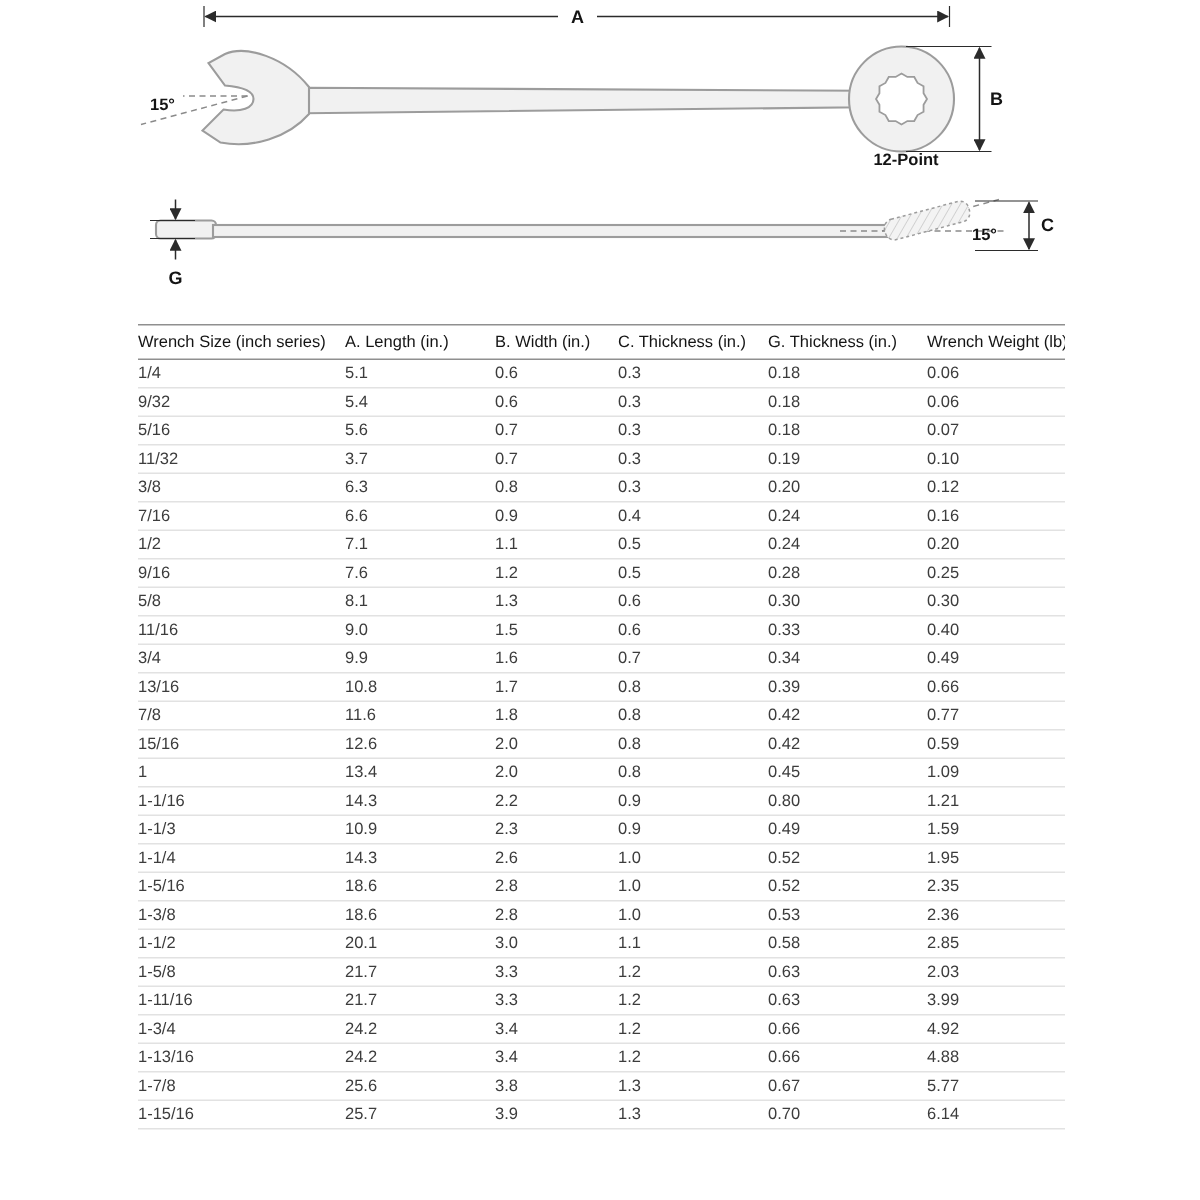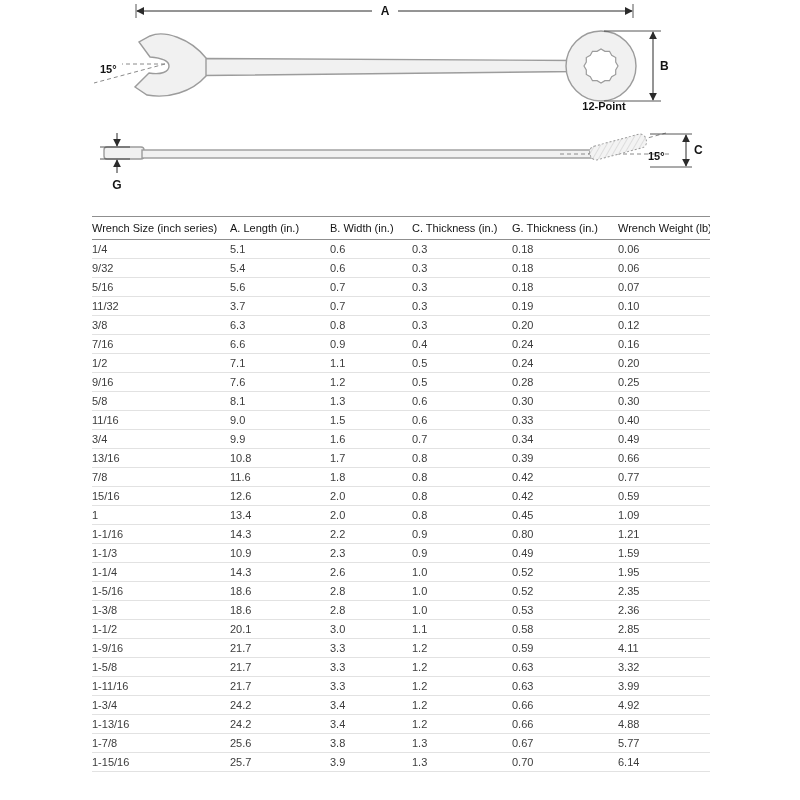--- a/index.html
+++ b/index.html
@@ -298,34 +298,26 @@
           </tr>
           <tr>
             <td>1-1/2</td>
             <td>20.1</td>
             <td>3.0</td>
             <td>1.1</td>
             <td>0.58</td>
             <td>2.85</td>
           </tr>
           <tr>
-            <td>1-9/16</td>
-            <td>21.7</td>
-            <td>3.3</td>
-            <td>1.2</td>
-            <td>0.59</td>
-            <td>4.11</td>
-          </tr>
-          <tr>
             <td>1-5/8</td>
             <td>21.7</td>
             <td>3.3</td>
             <td>1.2</td>
             <td>0.63</td>
-            <td>3.32</td>
+            <td>2.03</td>
           </tr>
           <tr>
             <td>1-11/16</td>
             <td>21.7</td>
             <td>3.3</td>
             <td>1.2</td>
             <td>0.63</td>
             <td>3.99</td>
           </tr>
           <tr>

